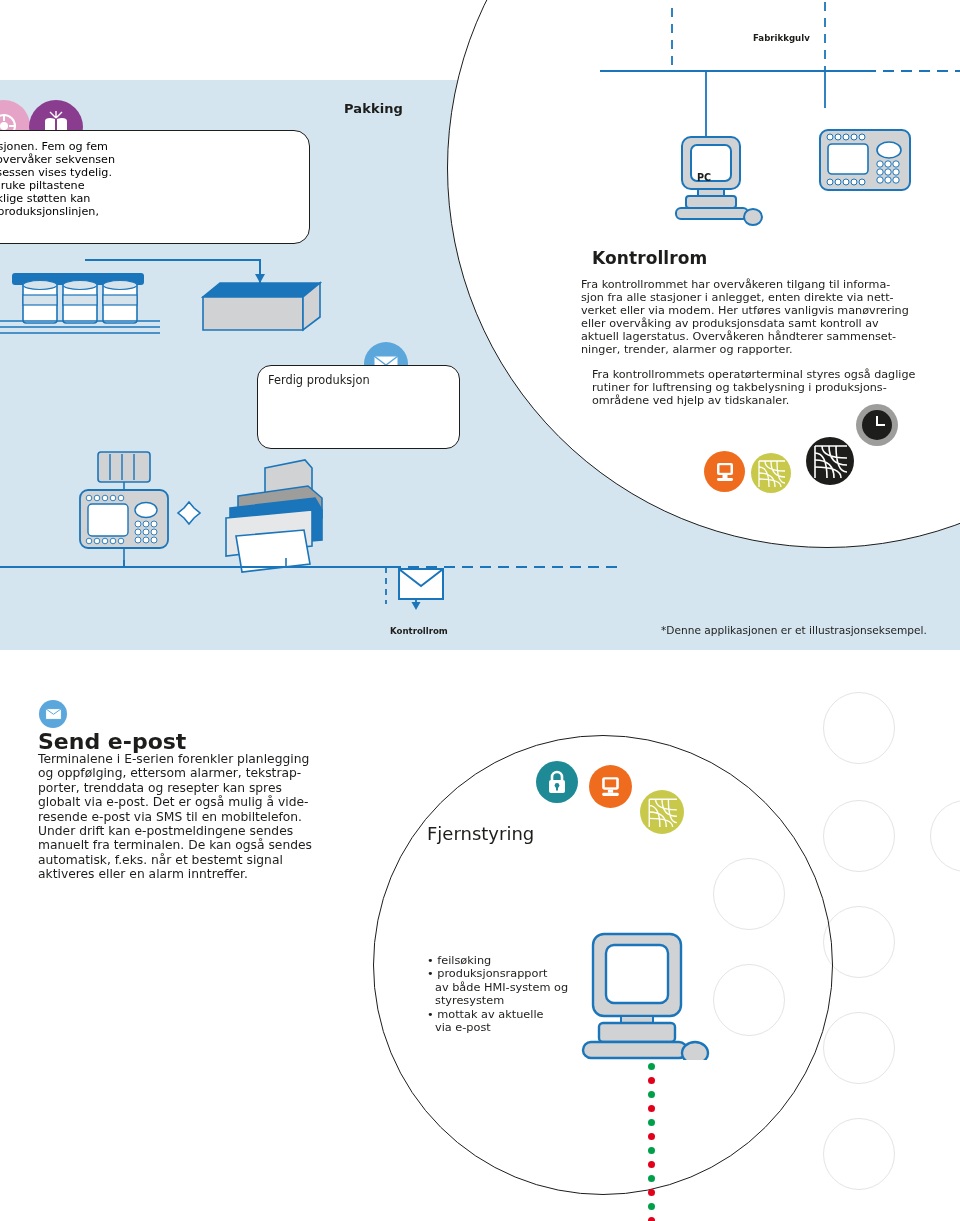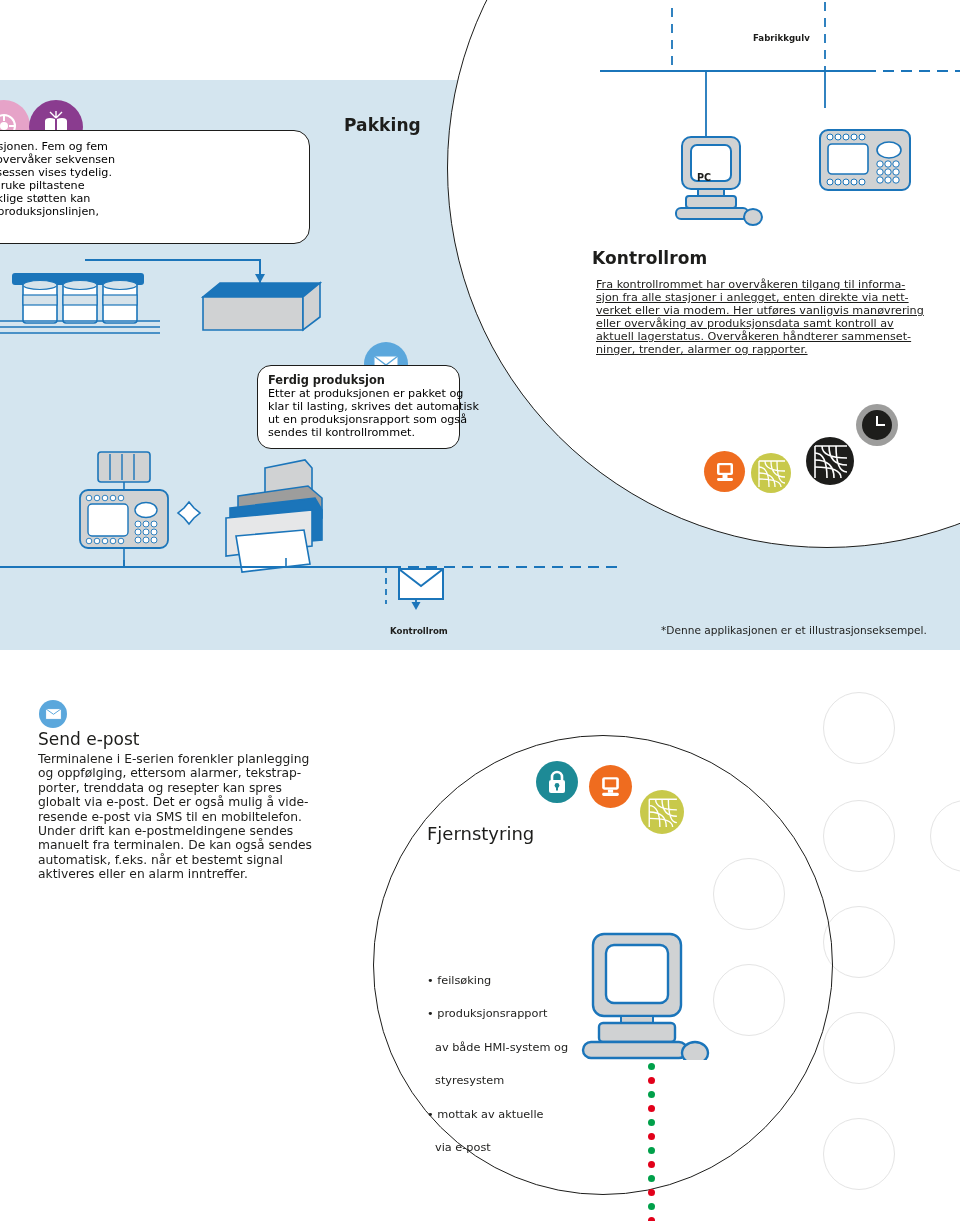--- a/index.html
+++ b/index.html
@@ -25,21 +25,21 @@
   .badge{position:absolute;border-radius:50%;display:flex;align-items:center;justify-content:center;}
 
   
   .ghost{position:absolute;border:1px solid #e4e4e4;border-radius:50%;box-sizing:border-box;}
 
   
   .dot{position:absolute;width:7px;height:7px;border-radius:50%;}
 
   .nowrap{white-space:pre;}
   .bullets{margin:0;padding:0;list-style:none;}
-  .bullets li{padding-left:8px;text-indent:-8px;margin-top:20px;}
+  .bullets li{padding-left:8px;text-indent:-8px;}
   .bullets li.sub{padding-left:8px;text-indent:0;}
 </style>
 </head>
 <body>
 
 <div id="page">
 
   <div class="bluepanel"></div>
 
   <div class="whitecircle-top"></div>
@@ -52,21 +52,21 @@
     </svg>
   </div>
   <div class="badge" style="left:29px;top:100px;width:54px;height:54px;background:#8a3c8f;">
     <svg width="34" height="34" viewBox="0 0 34 34" aria-hidden="true">
       <path d="M6 11 C6 8 11 7 16 9 L16 27 C11 25 6 26 6 29 Z" fill="#ffffff"></path>
       <path d="M28 11 C28 8 23 7 18 9 L18 27 C23 25 28 26 28 29 Z" fill="#ffffff"></path>
       <path d="M17 8 L11 2 M17 8 L17 1 M17 8 L23 2" stroke="#ffffff" stroke-width="1.4" fill="none"></path>
     </svg>
   </div>
 
-  <div class="txt h2" style="left:344px;top:115px;font-size:17px;">Pakking</div>
+  <div class="txt h2" style="left:344px;top:101px;font-size:13px;">Pakking</div>
 
   <div class="bubble" style="left:-240px;top:130px;width:550px;height:114px;border-radius:16px;">
     <div class="body nowrap" style="position:absolute;left:18px;top:9px;">boksene kommer enkeltvis til pakkestasjonen. Fem og fem
 , med 15 bokser per eske. Operatøren overvåker sekvensen
 nalen, der det aktuelle momentet i prosessen vises tydelig.
 eratøren styre roboten manuelt ved å bruke piltastene
 n en joystick. Ved hjelp av den flerspråklige støtten kan
 mellom flere ulike språk gjennom hele produksjonslinjen,
 at informasjonen er lettfattelig for alle.</div>
   </div>
@@ -151,34 +151,33 @@
   </svg>
 
   <div class="badge" style="left:364px;top:342px;width:44px;height:44px;background:#5ba7dc;">
     <svg width="26" height="19" viewBox="0 0 26 19" aria-hidden="true">
       <rect x="0.8" y="0.8" width="24.4" height="17.4" fill="#ffffff" stroke="#5ba7dc" stroke-width="1.4"></rect>
       <path d="M1 1 L13 10 L25 1" fill="none" stroke="#5ba7dc" stroke-width="1.4"></path>
     </svg>
   </div>
 
   <div class="bubble" style="left:257px;top:365px;width:203px;height:84px;border-radius:14px;">
-    <div class="txt" style="left:10px;top:7px;font-size:11.4px;font-weight:700;">Ferdig produksjon</div>
-    <div class="body nowrap" style="position:absolute;left:10px;top:21px;">Etter at produksjonen er pakket og
-klar til lasting, skrives det automatisk
-ut en produksjonsrapport som også
-sendes til kontrollrommet.</div>
+    <div class="txt" style="left:10px;top:7px;font-size:11.4px;font-weight:400;">Ferdig produksjon</div>
   </div>
 
   <div class="txt h2" style="left:592px;top:248px;font-size:17px;">Kontrollrom</div>
-  <div class="txt body nowrap" style="left:596px;top:278px;text-decoration:underline;">Fra kontrollrommet har overvåkeren tilgang til informa-
+  <div class="txt body nowrap" style="left:581px;top:278px;">Fra kontrollrommet har overvåkeren tilgang til informa-
 sjon fra alle stasjoner i anlegget, enten direkte via nett-
 verket eller via modem. Her utføres vanligvis manøvrering
 eller overvåking av produksjonsdata samt kontroll av
 aktuell lagerstatus. Overvåkeren håndterer sammenset-
 ninger, trender, alarmer og rapporter.</div>
+  <div class="txt body nowrap" style="left:592px;top:368px;">Fra kontrollrommets operatørterminal styres også daglige
+rutiner for luftrensing og takbelysning i produksjons-
+områdene ved hjelp av tidskanaler.</div>
 
   <div class="badge" style="left:704px;top:451px;width:41px;height:41px;background:#ef6c1f;">
     <svg width="24" height="24" viewBox="0 0 24 24" aria-hidden="true">
       <rect x="4" y="3" width="16" height="12" rx="2" fill="#ffffff"></rect>
       <rect x="6.5" y="5.2" width="11" height="7.6" fill="#ef6c1f"></rect>
       <rect x="9.5" y="15" width="5" height="3" fill="#ffffff"></rect>
       <rect x="4" y="18" width="16" height="3" rx="1.4" fill="#ffffff"></rect>
     </svg>
   </div>
   <div class="badge" style="left:751px;top:453px;width:40px;height:40px;background:#c8c94b;">
@@ -282,21 +281,21 @@
 
   <div style="position:absolute;left:373px;top:735px;width:460px;height:460px;border-radius:50%;
               border:1.8px solid #1d1d1b;box-sizing:border-box;"></div>
 
   <div class="badge" style="left:39px;top:700px;width:28px;height:28px;background:#5ba7dc;">
     <svg width="17" height="12" viewBox="0 0 17 12" aria-hidden="true">
       <rect x="0.6" y="0.6" width="15.8" height="10.8" fill="#ffffff" stroke="#5ba7dc" stroke-width="1"></rect>
       <path d="M0.8 0.8 L8.5 6.3 L16.2 0.8" fill="none" stroke="#5ba7dc" stroke-width="1"></path>
     </svg>
   </div>
-  <div class="txt" style="left:38px;top:729px;font-size:17px;font-weight:400;">Send e-post</div>
+  <div class="txt" style="left:38px;top:729px;font-size:22px;font-weight:700;">Send e-post</div>
   <div class="txt nowrap" style="left:38px;top:752px;font-size:12.3px;line-height:14.4px;">Terminalene i E-serien forenkler planlegging
 og oppfølging, ettersom alarmer, tekstrap-
 porter, trenddata og resepter kan spres
 globalt via e-post. Det er også mulig å vide-
 resende e-post via SMS til en mobiltelefon.
 Under drift kan e-postmeldingene sendes
 manuelt fra terminalen. De kan også sendes
 automatisk, f.eks. når et bestemt signal
 aktiveres eller en alarm inntreffer.</div>
 

